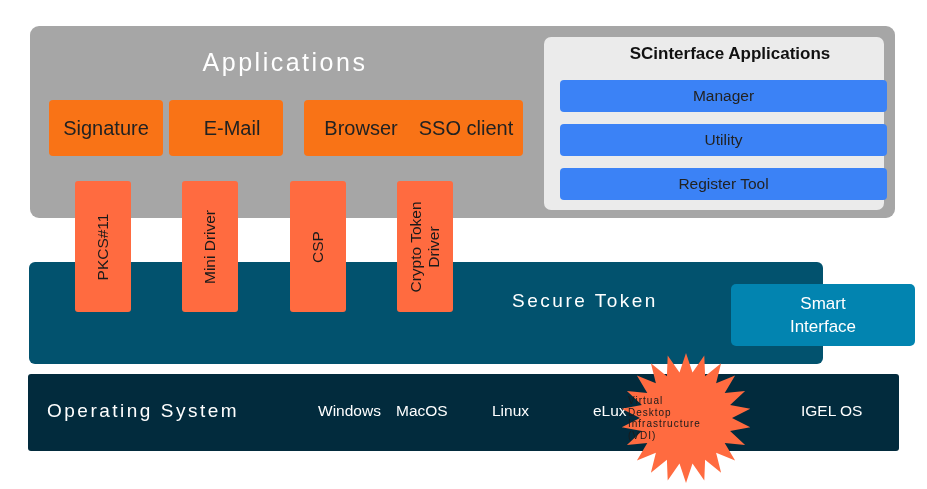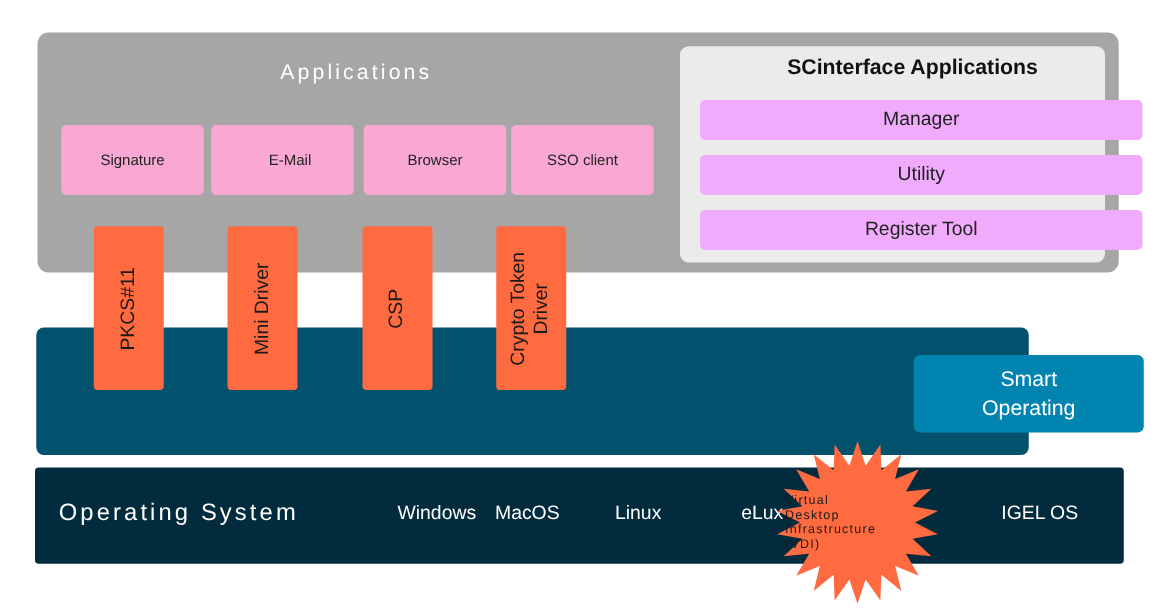--- a/index.html
+++ b/index.html
@@ -1,27 +1,27 @@
 <!DOCTYPE html>
 <html><head>
 <meta charset="utf-8">
 <style>
   html, body { margin:0; padding:0; background:#ffffff; }
   body { width:927px; height:489px; position:relative; overflow:hidden; font-family:"Liberation Sans", "DejaVu Sans", sans-serif; }
   .abs { position:absolute; box-sizing:border-box; }
 
   
   .apps-layer { left:30px; top:26px; width:865px; height:192px; background:#a6a6a6; border-radius:9px; }
-  .apps-title { left:30px; top:48px; width:510px; text-align:center; color:#ffffff; font-size:17px; letter-spacing:2.5px; }
-  .app-box { top:100px; width:114px; height:56px; background:#f9a8d4; border-radius:4px; display:flex; align-items:center; justify-content:center; color:#222; font-size:12px; }
+  .apps-title { left:30px; top:48px; width:510px; text-align:center; color:#ffffff; font-size:25px; letter-spacing:2.5px; }
+  .app-box { top:100px; width:114px; height:56px; background:#f97316; border-radius:4px; display:flex; align-items:center; justify-content:center; color:#222; font-size:20px; }
 
   
   .sci-panel { left:544px; top:37px; width:340px; height:173px; background:#ebebeb; border-radius:7px; }
   .sci-title { left:544px; top:44px; width:372px; text-align:center; font-weight:bold; font-size:17px; color:#111; }
-  .sci-item { left:560px; width:354px; height:32px; background:#f0abfc; border-radius:4px; display:flex; align-items:center; justify-content:center; font-size:15.5px; color:#222; }
+  .sci-item { left:560px; width:327px; height:32px; background:#3b82f6; border-radius:4px; display:flex; align-items:center; justify-content:center; font-size:15.5px; color:#222; }
 
   
   .sti-layer { left:29px; top:262px; width:794px; height:102px; background:#02526e; border-radius:6px; }
   .sti-label { left:470px; top:287px; width:230px; text-align:center; color:#ffffff; font-size:19px; letter-spacing:2.5px; line-height:28px; }
   .smart-box { left:731px; top:284px; width:184px; height:62px; background:#0284b0; border-radius:5px; color:#ffffff; font-size:17px; display:flex; flex-direction:column; align-items:center; justify-content:center; line-height:23px; text-align:center; }
 
   
   .driver { top:181px; width:56px; height:131px; background:#ff6b40; border-radius:3px; display:flex; align-items:center; justify-content:center; }
   .driver-text { transform:rotate(-90deg); white-space:nowrap; font-size:15.5px; color:#1a1a1a; text-align:center; line-height:18px; }
 
@@ -35,35 +35,36 @@
   .vdi-text { left:628px; top:395px; width:132px; text-align:left; color:#1a1a1a; font-size:10px; letter-spacing:1px; line-height:11.5px; }
 </style>
 </head>
 <body>
 
 <div class="abs apps-layer"></div>
 <div class="abs apps-title">Applications</div>
 
 <div class="abs app-box" style="left:49px;">Signature</div>
 <div class="abs app-box" style="left:169px;padding-left:12px;">E-Mail</div>
-<div class="abs app-box" style="left:291px;">Browser</div>
+<div class="abs app-box" style="left:304px;">Browser</div>
 <div class="abs app-box" style="left:409px;">SSO client</div>
 
 <div class="abs sci-panel"></div>
 <div class="abs sci-title">SCinterface Applications</div>
 <div class="abs sci-item" style="top:80px;">Manager</div>
 <div class="abs sci-item" style="top:124px;">Utility</div>
 <div class="abs sci-item" style="top:168px;">Register Tool</div>
 
 <div class="abs sti-layer"></div>
 <div class="abs sti-label">
+  <div>Secure Token</div>
 </div>
 <div class="abs smart-box">
   <div>Smart</div>
-  <div>Operating</div>
+  <div>Interface</div>
 </div>
 
 <div class="abs driver" style="left:75px;">
   <div class="driver-text">PKCS#11</div>
 </div>
 <div class="abs driver" style="left:182px;">
   <div class="driver-text">Mini Driver</div>
 </div>
 <div class="abs driver" style="left:290px;">
   <div class="driver-text">CSP</div>

